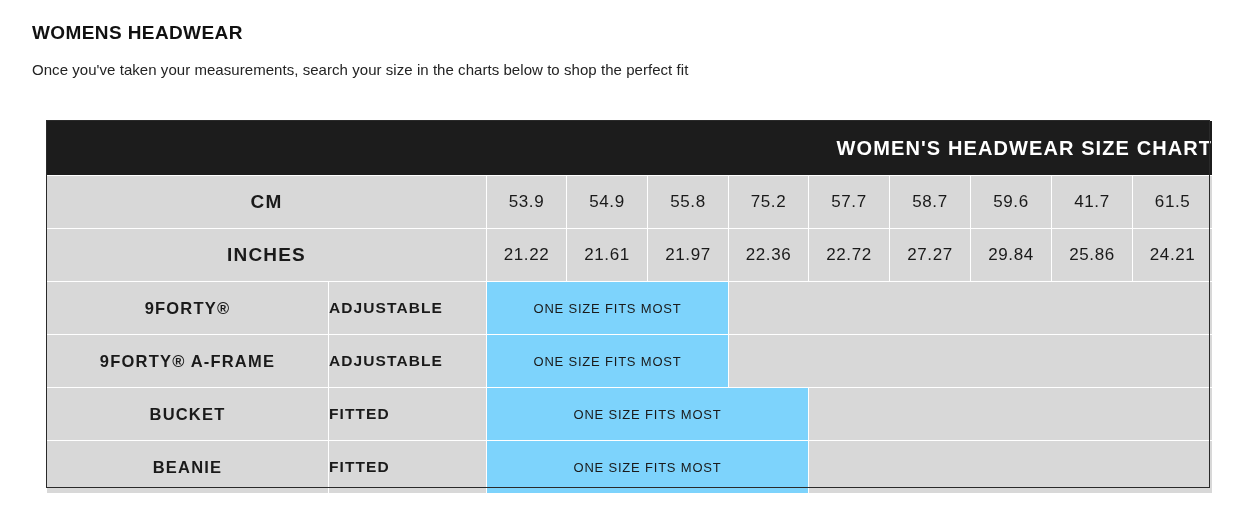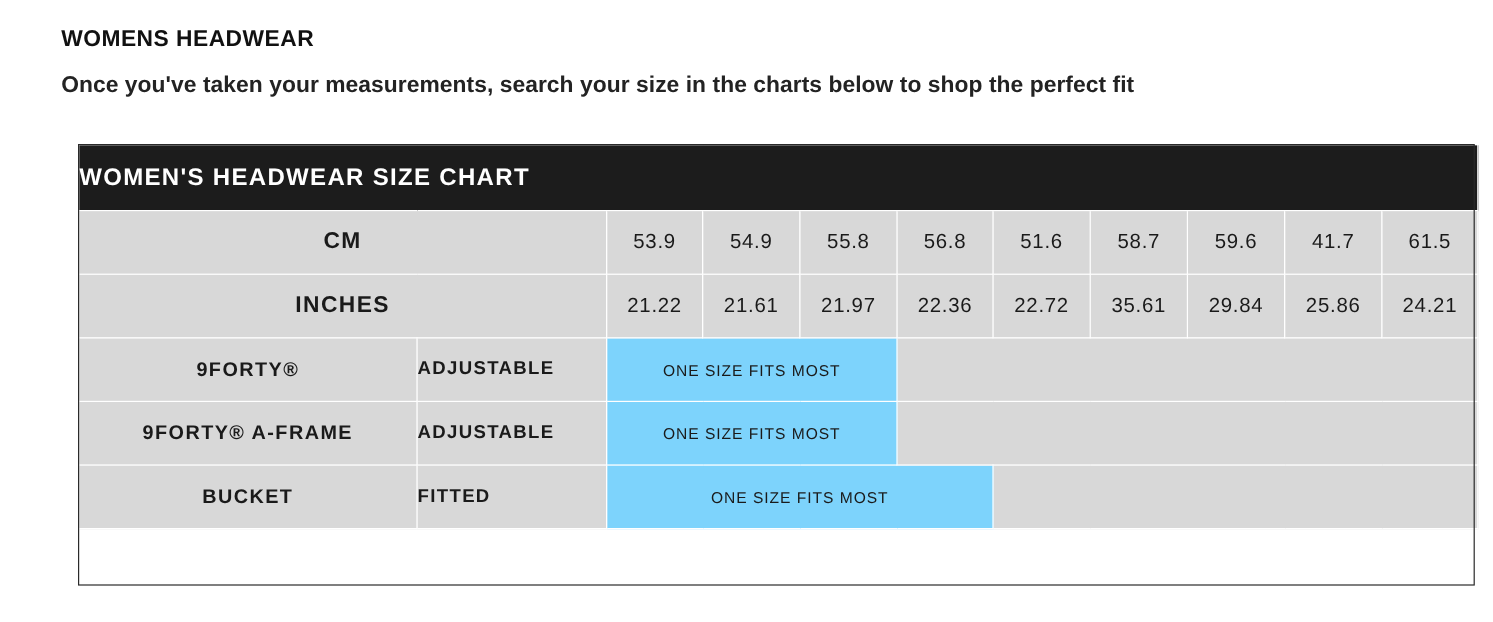--- a/index.html
+++ b/index.html
@@ -11,37 +11,36 @@
     height: 518px;
     background: #ffffff;
     font-family: "Liberation Sans", sans-serif;
     color: #1a1a1a;
     overflow: hidden;
   }
   .page {
     position: relative;
     width: 1108px;
     height: 518px;
-    margin-left: 19px;
   }
   .page-title {
     position: absolute;
     left: 32px;
     top: 22px;
     font-size: 19px;
     font-weight: bold;
     letter-spacing: 0.4px;
     color: #111111;
   }
   .page-sub {
     position: absolute;
     left: 32px;
     top: 61px;
-    font-size: 19px;
-    font-weight: bold;
+    font-size: 15px;
+    font-weight: normal;
     color: #232323;
     letter-spacing: 0.05px;
     text-align: center;
   }
   .chart-wrap {
     position: absolute;
     left: 46px;
     top: 120px;
     width: 1166px;
   }
@@ -53,21 +52,21 @@
   table.size-chart td,
   table.size-chart th {
     border: 1px solid #ffffff;
     padding: 0;
     margin: 0;
   }
   .chart-header {
     background: #1c1c1c;
     color: #ffffff;
     height: 54px;
-    text-align: left;
+    text-align: right;
     font-size: 20px;
     font-weight: bold;
     letter-spacing: 1.1px;
   }
   .lbl {
     background: #d8d8d8;
     text-align: center;
     font-weight: bold;
     font-size: 19px;
     letter-spacing: 1.2px;
@@ -150,36 +149,36 @@
       <tbody>
         <tr>
           <td class="chart-header" colspan="11">WOMEN'S HEADWEAR SIZE CHART</td>
         </tr>
 
         <tr>
           <td class="lbl" colspan="2">CM</td>
           <td class="lbl-sm">53.9</td>
           <td class="lbl-sm">54.9</td>
           <td class="lbl-sm">55.8</td>
-          <td class="lbl-sm">56.8</td>
-          <td class="lbl-sm">51.6</td>
+          <td class="lbl-sm">75.2</td>
+          <td class="lbl-sm">57.7</td>
           <td class="lbl-sm">58.7</td>
           <td class="lbl-sm">59.6</td>
           <td class="lbl-sm">41.7</td>
           <td class="lbl-sm">61.5</td>
         </tr>
 
         <tr>
           <td class="lbl" colspan="2">INCHES</td>
           <td class="lbl-sm">21.22</td>
           <td class="lbl-sm">21.61</td>
           <td class="lbl-sm">21.97</td>
           <td class="lbl-sm">22.36</td>
           <td class="lbl-sm">22.72</td>
-          <td class="lbl-sm">35.61</td>
+          <td class="lbl-sm">27.27</td>
           <td class="lbl-sm">29.84</td>
           <td class="lbl-sm">25.86</td>
           <td class="lbl-sm">24.21</td>
         </tr>
 
         <tr>
           <td class="row-label">9FORTY®</td>
           <td class="fit-label">ADJUSTABLE</td>
           <td class="osfm" colspan="3">ONE SIZE FITS MOST</td>
           <td class="empty" colspan="6"></td>
@@ -192,19 +191,25 @@
           <td class="empty" colspan="6"></td>
         </tr>
 
         <tr>
           <td class="row-label">BUCKET</td>
           <td class="fit-label">FITTED</td>
           <td class="osfm" colspan="4">ONE SIZE FITS MOST</td>
           <td class="empty" colspan="5"></td>
         </tr>
 
+        <tr>
+          <td class="row-label">BEANIE</td>
+          <td class="fit-label">FITTED</td>
+          <td class="osfm" colspan="4">ONE SIZE FITS MOST</td>
+          <td class="empty" colspan="5"></td>
+        </tr>
       </tbody>
     </table>
   </div>
 
   <div class="outer-border"></div>
 
 </div>
 
 </body></html>

